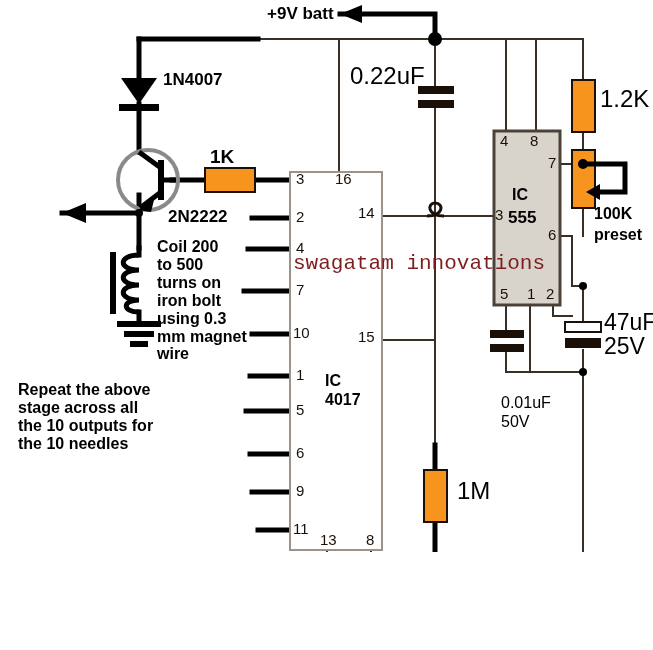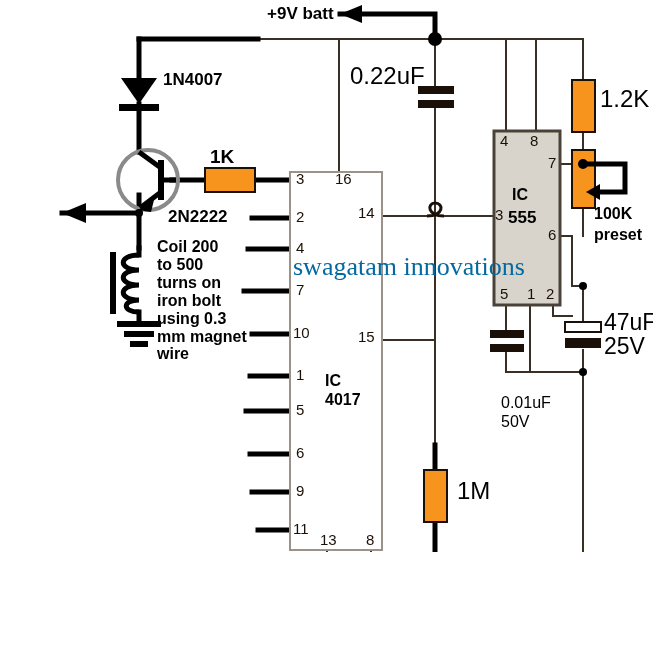--- a/index.html
+++ b/index.html
@@ -32,23 +32,23 @@
   .bold { font-weight: bold; }
   .pin {
     position: absolute;
     font-family: "Liberation Sans", sans-serif;
     font-size: 15px;
     color: #1a1008;
     white-space: pre;
   }
   .watermark {
     position: absolute;
-    font-family: Liberation Serif, serif;
-    font-size: 26px;
-    color: #0369a1;
+    font-family: Liberation Mono, monospace;
+    font-size: 21px;
+    color: #7f1d1d;
     white-space: pre;
     letter-spacing: 0px;
   }
 </style>
 </head>
 <body>
 
 <div id="canvas">
 
   <svg id="schematic" viewBox="0 0 653 650" xmlns="http://www.w3.org/2000/svg">
@@ -247,20 +247,24 @@
   <div class="lbl" style="left:501px; top:413px; font-size:16px;">50V</div>
 
   <div class="lbl bold" style="left:157px; top:238px; font-size:16px;">Coil 200
 to 500
 turns on
 iron bolt
 using 0.3
 mm magnet
 wire</div>
 
+  <div class="lbl bold" style="left:18px; top:381px; font-size:16px;">Repeat the above
+stage across all
+the 10 outputs for
+the 10 needles</div>
 
   <div class="watermark" style="left:293px; top:252px;">swagatam innovations</div>
 
   <div class="pin" style="left:296px; top:170px;">3</div>
   <div class="pin" style="left:296px; top:208px;">2</div>
   <div class="pin" style="left:296px; top:239px;">4</div>
   <div class="pin" style="left:296px; top:281px;">7</div>
   <div class="pin" style="left:293px; top:324px;">10</div>
   <div class="pin" style="left:296px; top:366px;">1</div>
   <div class="pin" style="left:296px; top:401px;">5</div>

